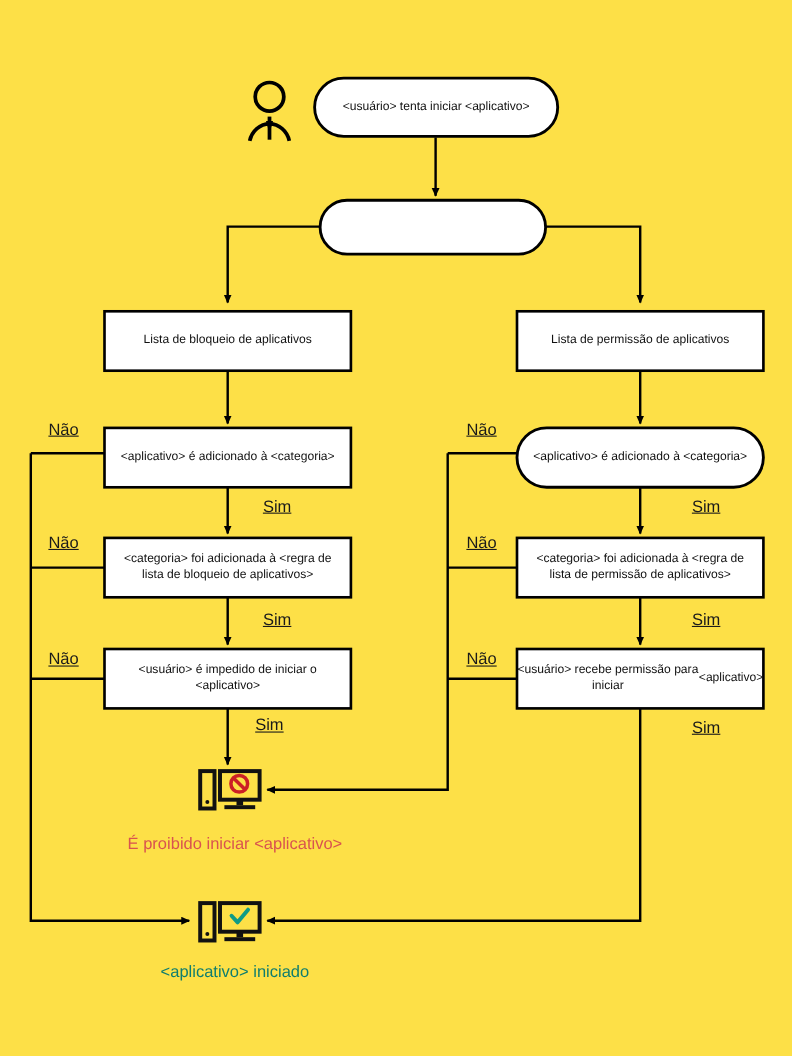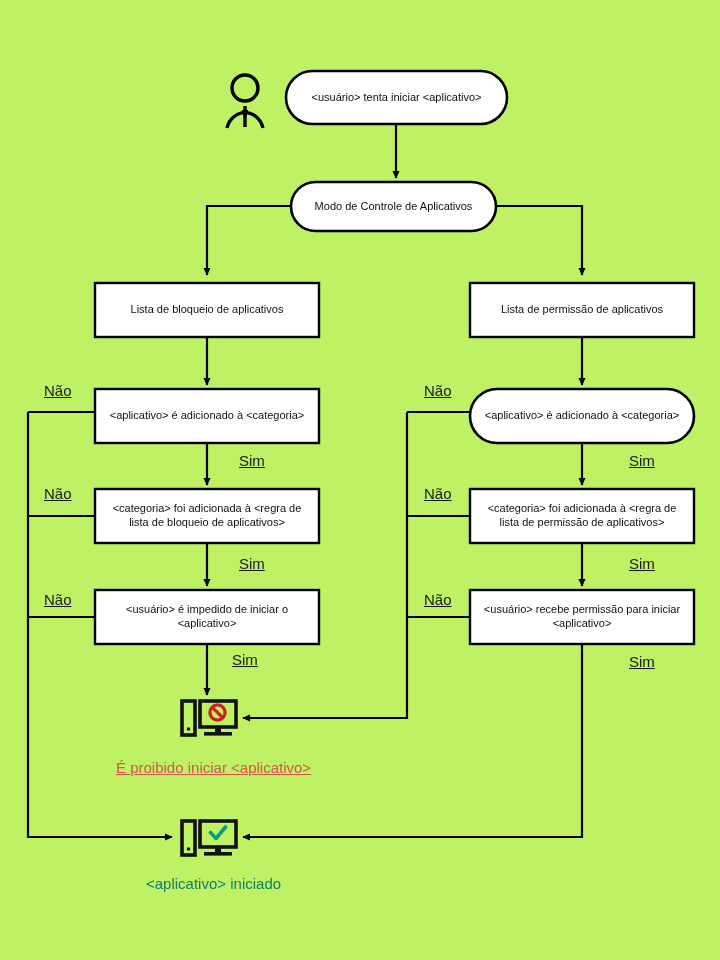--- a/index.html
+++ b/index.html
@@ -10,21 +10,21 @@
   body {
     width: 720px;
     height: 960px;
     font-family: "Liberation Sans", sans-serif;
     overflow: hidden;
   }
   #diagram-root {
     position: relative;
     width: 720px;
     height: 960px;
-    background: #bef264;
+    background: #fde047;
   }
   #flow-svg {
     position: absolute;
     top: 0;
     left: 0;
   }
   .node-text {
     position: absolute;
     display: flex;
     align-items: center;
@@ -40,21 +40,21 @@
     font-size: 15px;
     color: #1a1a1a;
     white-space: nowrap;
     text-decoration: underline;
   }
   .result-label {
     position: absolute;
     font-size: 15px;
     white-space: nowrap;
   }
-  .result-label.denied { color: #d9534f; text-decoration: underline; }
+  .result-label.denied { color: #d9534f; }
   .result-label.allowed { color: #0f7d6e; text-align: right; }
 </style>
 </head>
 <body>
 
 <div id="diagram-root">
 
   <svg id="flow-svg" width="720" height="960" viewBox="0 0 720 960">
     <defs>
       <marker id="arrow" markerWidth="10" markerHeight="10" refX="7.2" refY="3.6" orient="auto" markerUnits="userSpaceOnUse">
@@ -125,21 +125,20 @@
       <circle cx="188.5" cy="849" r="1.8" fill="#111111"></circle>
       <rect x="200" y="821" width="36" height="26" fill="none" stroke="#111111" stroke-width="3.6"></rect>
       <rect x="215" y="847" width="6" height="5" fill="#111111"></rect>
       <rect x="204" y="852" width="28" height="3.6" fill="#111111"></rect>
       <path d="M210.5 832.5 L216 838.5 L225.5 827" fill="none" stroke="#0f9b85" stroke-width="3.6" stroke-linecap="round" stroke-linejoin="round"></path>
     </g>
   </svg>
 
   <div class="node-text" style="left:286px; top:71px; width:221px; height:53px;">&lt;usuário&gt; tenta iniciar &lt;aplicativo&gt;</div>
 
-  <div class="node-text" style="left:291px; top:182px; width:205px; height:49px;">Modo de Controle de Aplicativos</div>
 
   <div class="node-text" style="left:470px; top:283px; width:224px; height:54px;">Lista de permissão de aplicativos</div>
 
   <div class="node-text" style="left:95px; top:283px; width:224px; height:54px;">Lista de bloqueio de aplicativos</div>
 
   <div class="node-text" style="left:95px; top:389px; width:224px; height:54px;">&lt;aplicativo&gt; é adicionado à &lt;categoria&gt;</div>
 
   <div class="node-text" style="left:470px; top:389px; width:224px; height:54px;">&lt;aplicativo&gt; é adicionado à &lt;categoria&gt;</div>
 
   <div class="node-text" style="left:95px; top:489px; width:224px; height:54px; flex-direction:column;">
@@ -150,21 +149,21 @@
   <div class="node-text" style="left:470px; top:489px; width:224px; height:54px; flex-direction:column;">
     <span>&lt;categoria&gt; foi adicionada à &lt;regra de</span>
     <span>lista de permissão de aplicativos&gt;</span>
   </div>
 
   <div class="node-text" style="left:95px; top:590px; width:224px; height:54px; flex-direction:column;">
     <span>&lt;usuário&gt; é impedido  de iniciar o</span>
     <span>&lt;aplicativo&gt;</span>
   </div>
 
-  <div class="node-text" style="left:470px; top:590px; width:224px; height:54px; flex-direction:column;">
+  <div class="node-text" style="left:470px; top:590px; width:224px; height:54px; flex-direction:row;">
     <span>&lt;usuário&gt; recebe permissão para iniciar</span>
     <span>&lt;aplicativo&gt;</span>
   </div>
 
   <div class="edge-label" style="left:44px; top:382px;">Não</div>
   <div class="edge-label" style="left:44px; top:485px;">Não</div>
   <div class="edge-label" style="left:44px; top:591px;">Não</div>
 
   <div class="edge-label" style="left:239px; top:452px;">Sim</div>
   <div class="edge-label" style="left:239px; top:555px;">Sim</div>

